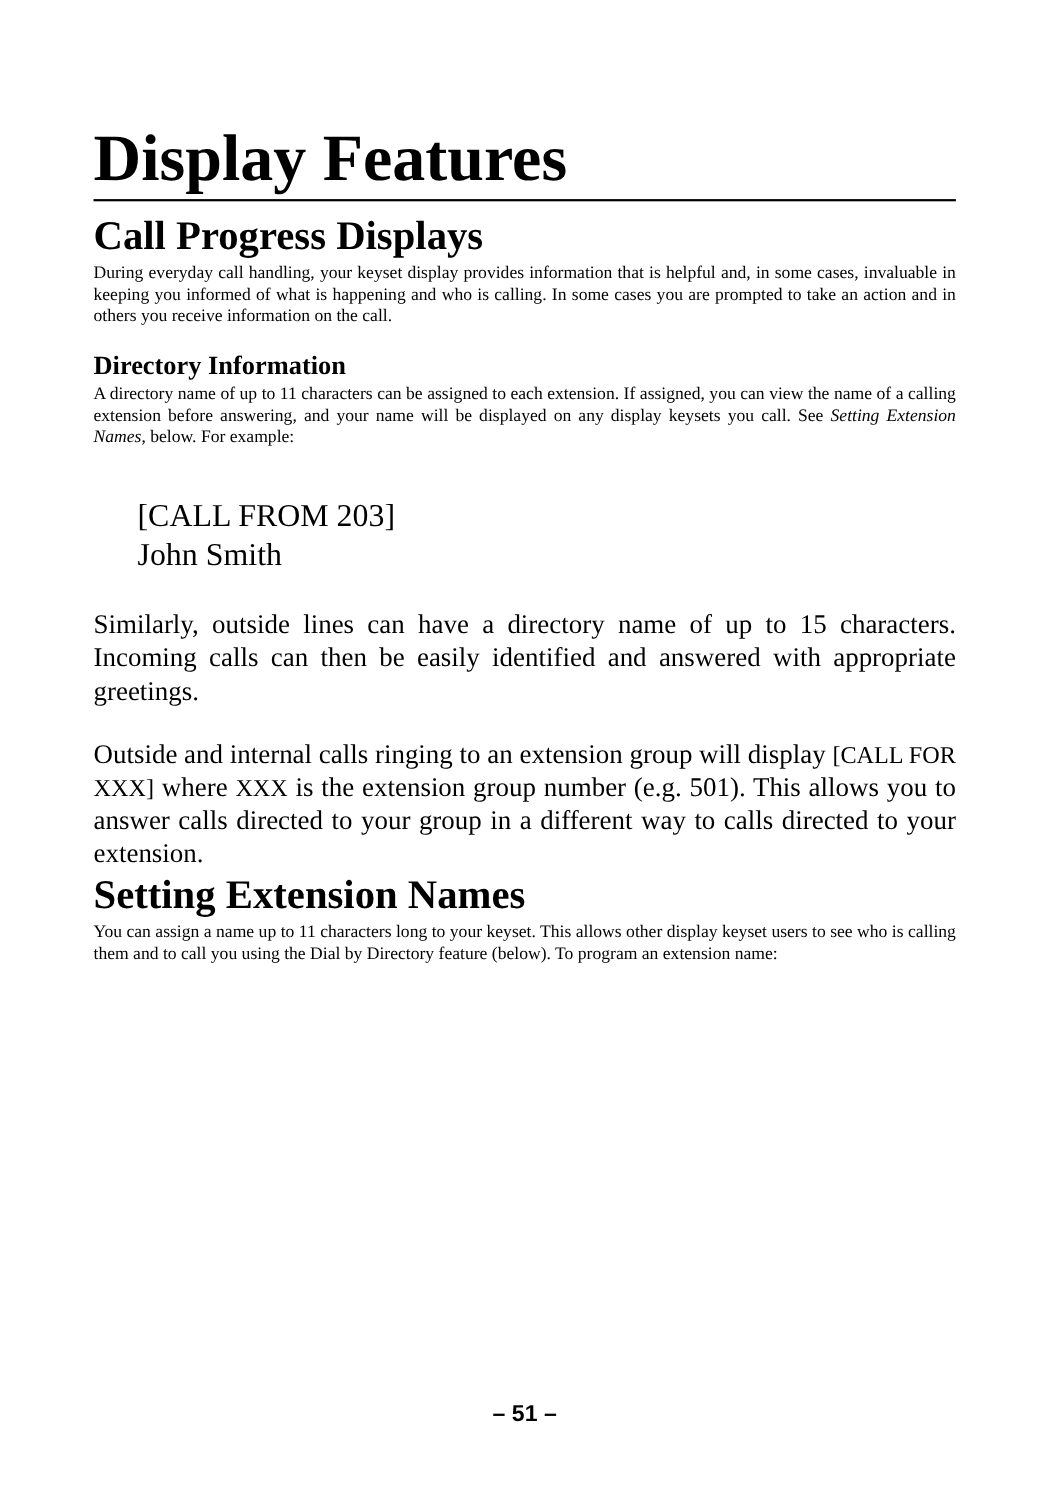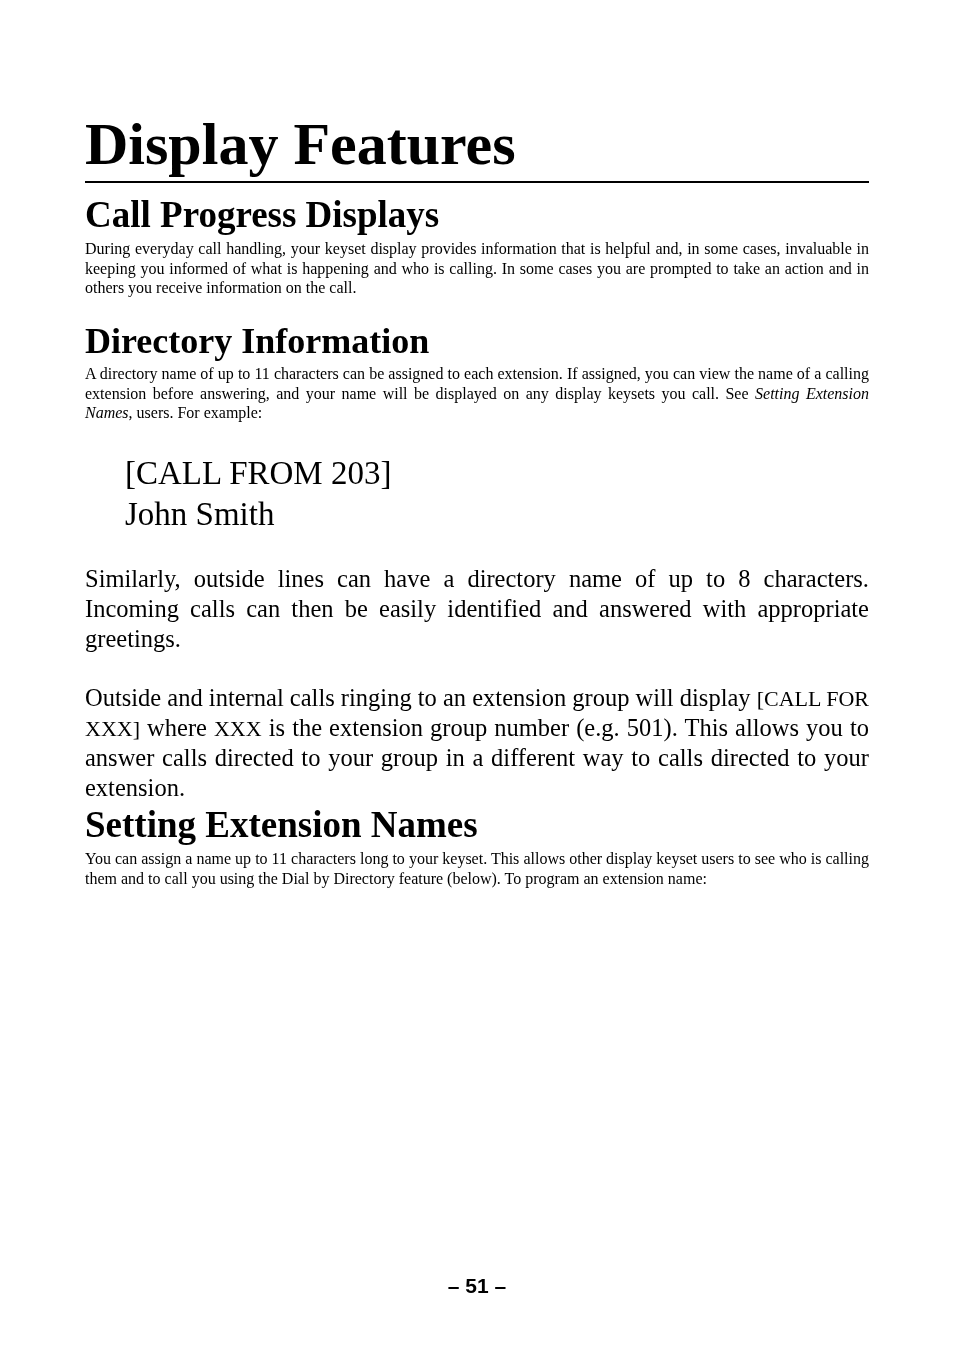--- a/index.html
+++ b/index.html
@@ -22,40 +22,40 @@
       margin-bottom: 10px;
       border-bottom: 2.5px solid #000000;
       padding-bottom: 2px;
     }
     .section-title {
       font-size: 37px;
       font-weight: bold;
       margin-bottom: 3px;
     }
     .subsection-title {
-      font-size: 36px;
+      font-size: 24px;
       font-weight: bold;
       margin-top: 22px;
       margin-bottom: 2px;
     }
     .body-text {
       font-size: 24.5px;
       line-height: 1.23;
       text-align: justify;
     }
     .body-text-first {
       font-size: 16px;
       line-height: 1.23;
       text-align: justify;
     }
     .example-block {
-      font-size: 33px;
+      font-size: 29px;
       line-height: 1.23;
       margin-left: 40px;
-      margin-top: 30px;
+      margin-top: 44px;
       margin-bottom: 30px;
     }
     .italic {
       font-style: italic;
     }
     .small-caps {
       font-size: 22px;
     }
     .page-number {
       position: absolute;
@@ -74,29 +74,29 @@
 </head>
 <body>
 
 <h1 class="chapter-title">Display Features</h1>
 
 <h2 class="section-title">Call Progress Displays</h2>
 <p class="body-text-first">During everyday call handling, your keyset display provides information that is helpful and, in some cases, invaluable in keeping you informed of what is happening and who is calling. In some cases you are prompted to take an action and in others you receive information on the call.</p>
 
 <h3 class="subsection-title">Directory Information</h3>
 <p class="body-text-first">
-  <span>A directory name of up to 11 characters can be assigned to each extension. If assigned, you can view the name of a calling extension before answering, and your name will be displayed on any display keysets you call. See </span><span class="italic">Setting Extension Names</span><span>, users. For example:</span>
+  <span>A directory name of up to 11 characters can be assigned to each extension. If assigned, you can view the name of a calling extension before answering, and your name will be displayed on any display keysets you call. See </span><span class="italic">Setting Extension Names</span><span>, below. For example:</span>
 </p>
 
 <div class="example-block">
   <div>[CALL FROM 203]</div>
   <div>John Smith</div>
 </div>
 
-<p class="body-text">Similarly, outside lines can have a directory name of up to 8 characters. Incoming calls can then be easily identified and answered with appropriate greetings.</p>
+<p class="body-text">Similarly, outside lines can have a directory name of up to 15 characters. Incoming calls can then be easily identified and answered with appropriate greetings.</p>
 
 <p class="body-text para-gap">
   <span>Outside and internal calls ringing to an extension group will display </span><span class="small-caps">[CALL FOR XXX]</span><span> where </span><span class="small-caps">XXX</span><span> is the extension group number (e.g. 501). This allows you to answer calls directed to your group in a different way to calls directed to your extension.</span>
 </p>
 
 <h2 class="section-title">Setting Extension Names</h2>
 <p class="body-text-first">You can assign a name up to 11 characters long to your keyset. This allows other display keyset users to see who is calling them and to call you using the Dial by Directory feature (below). To program an extension name:</p>
 
 <div class="page-number">– 51 –</div>
 

